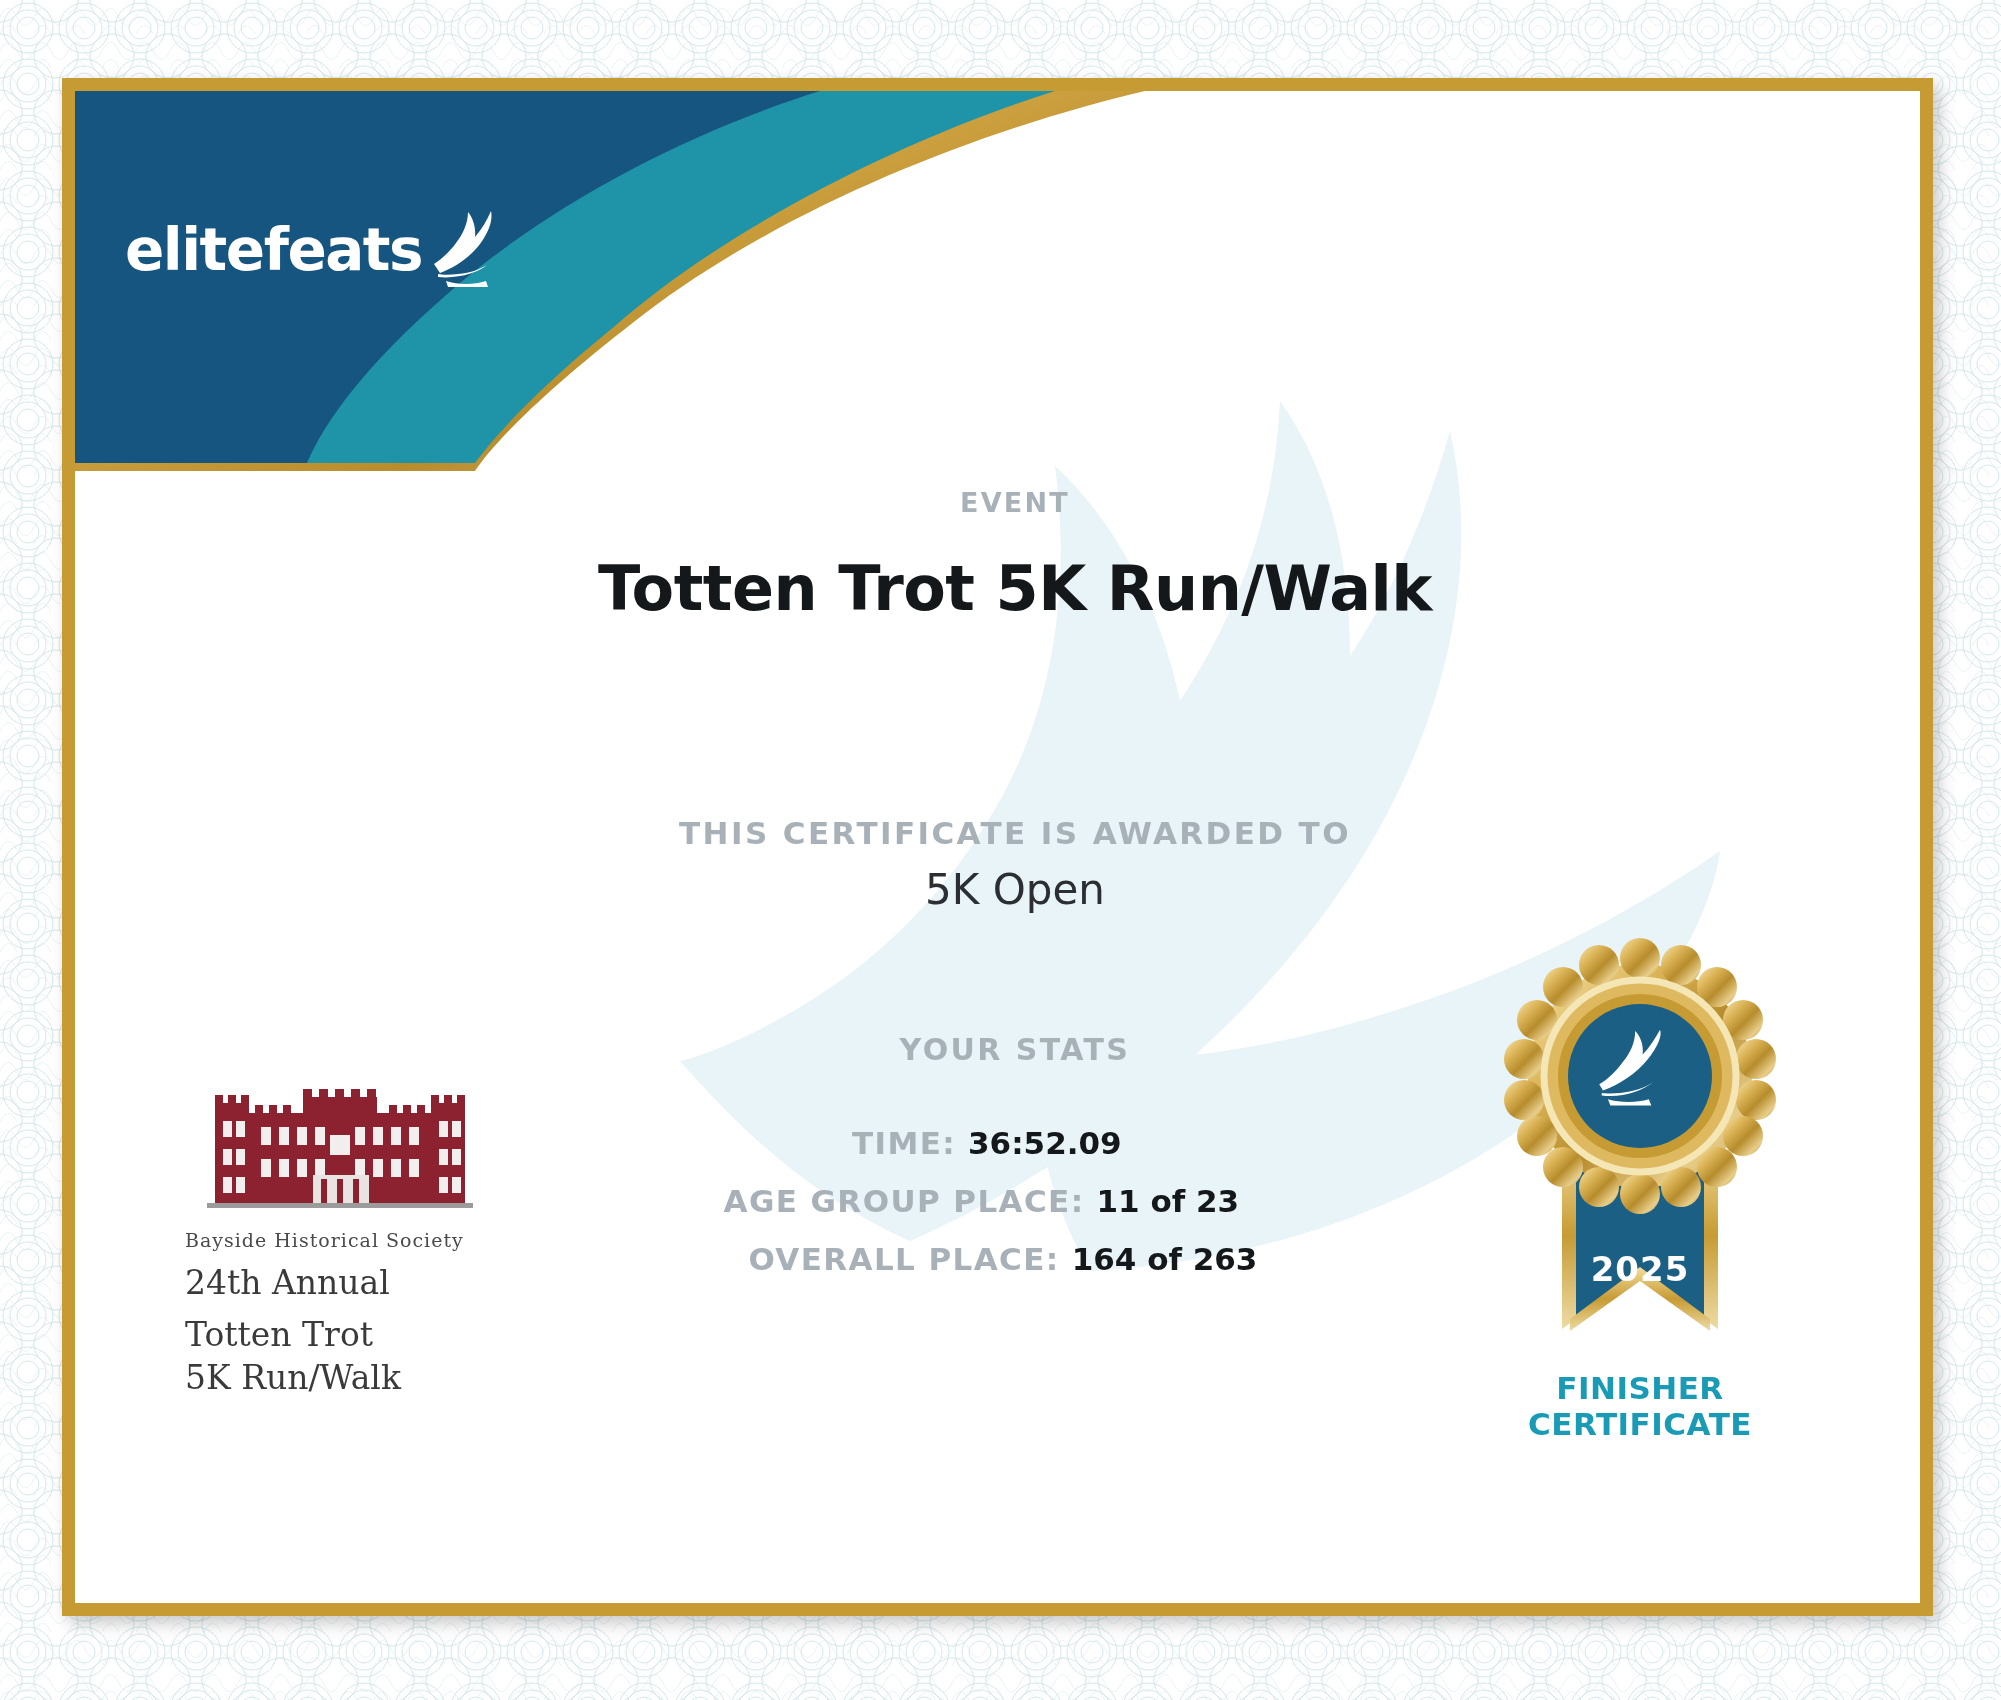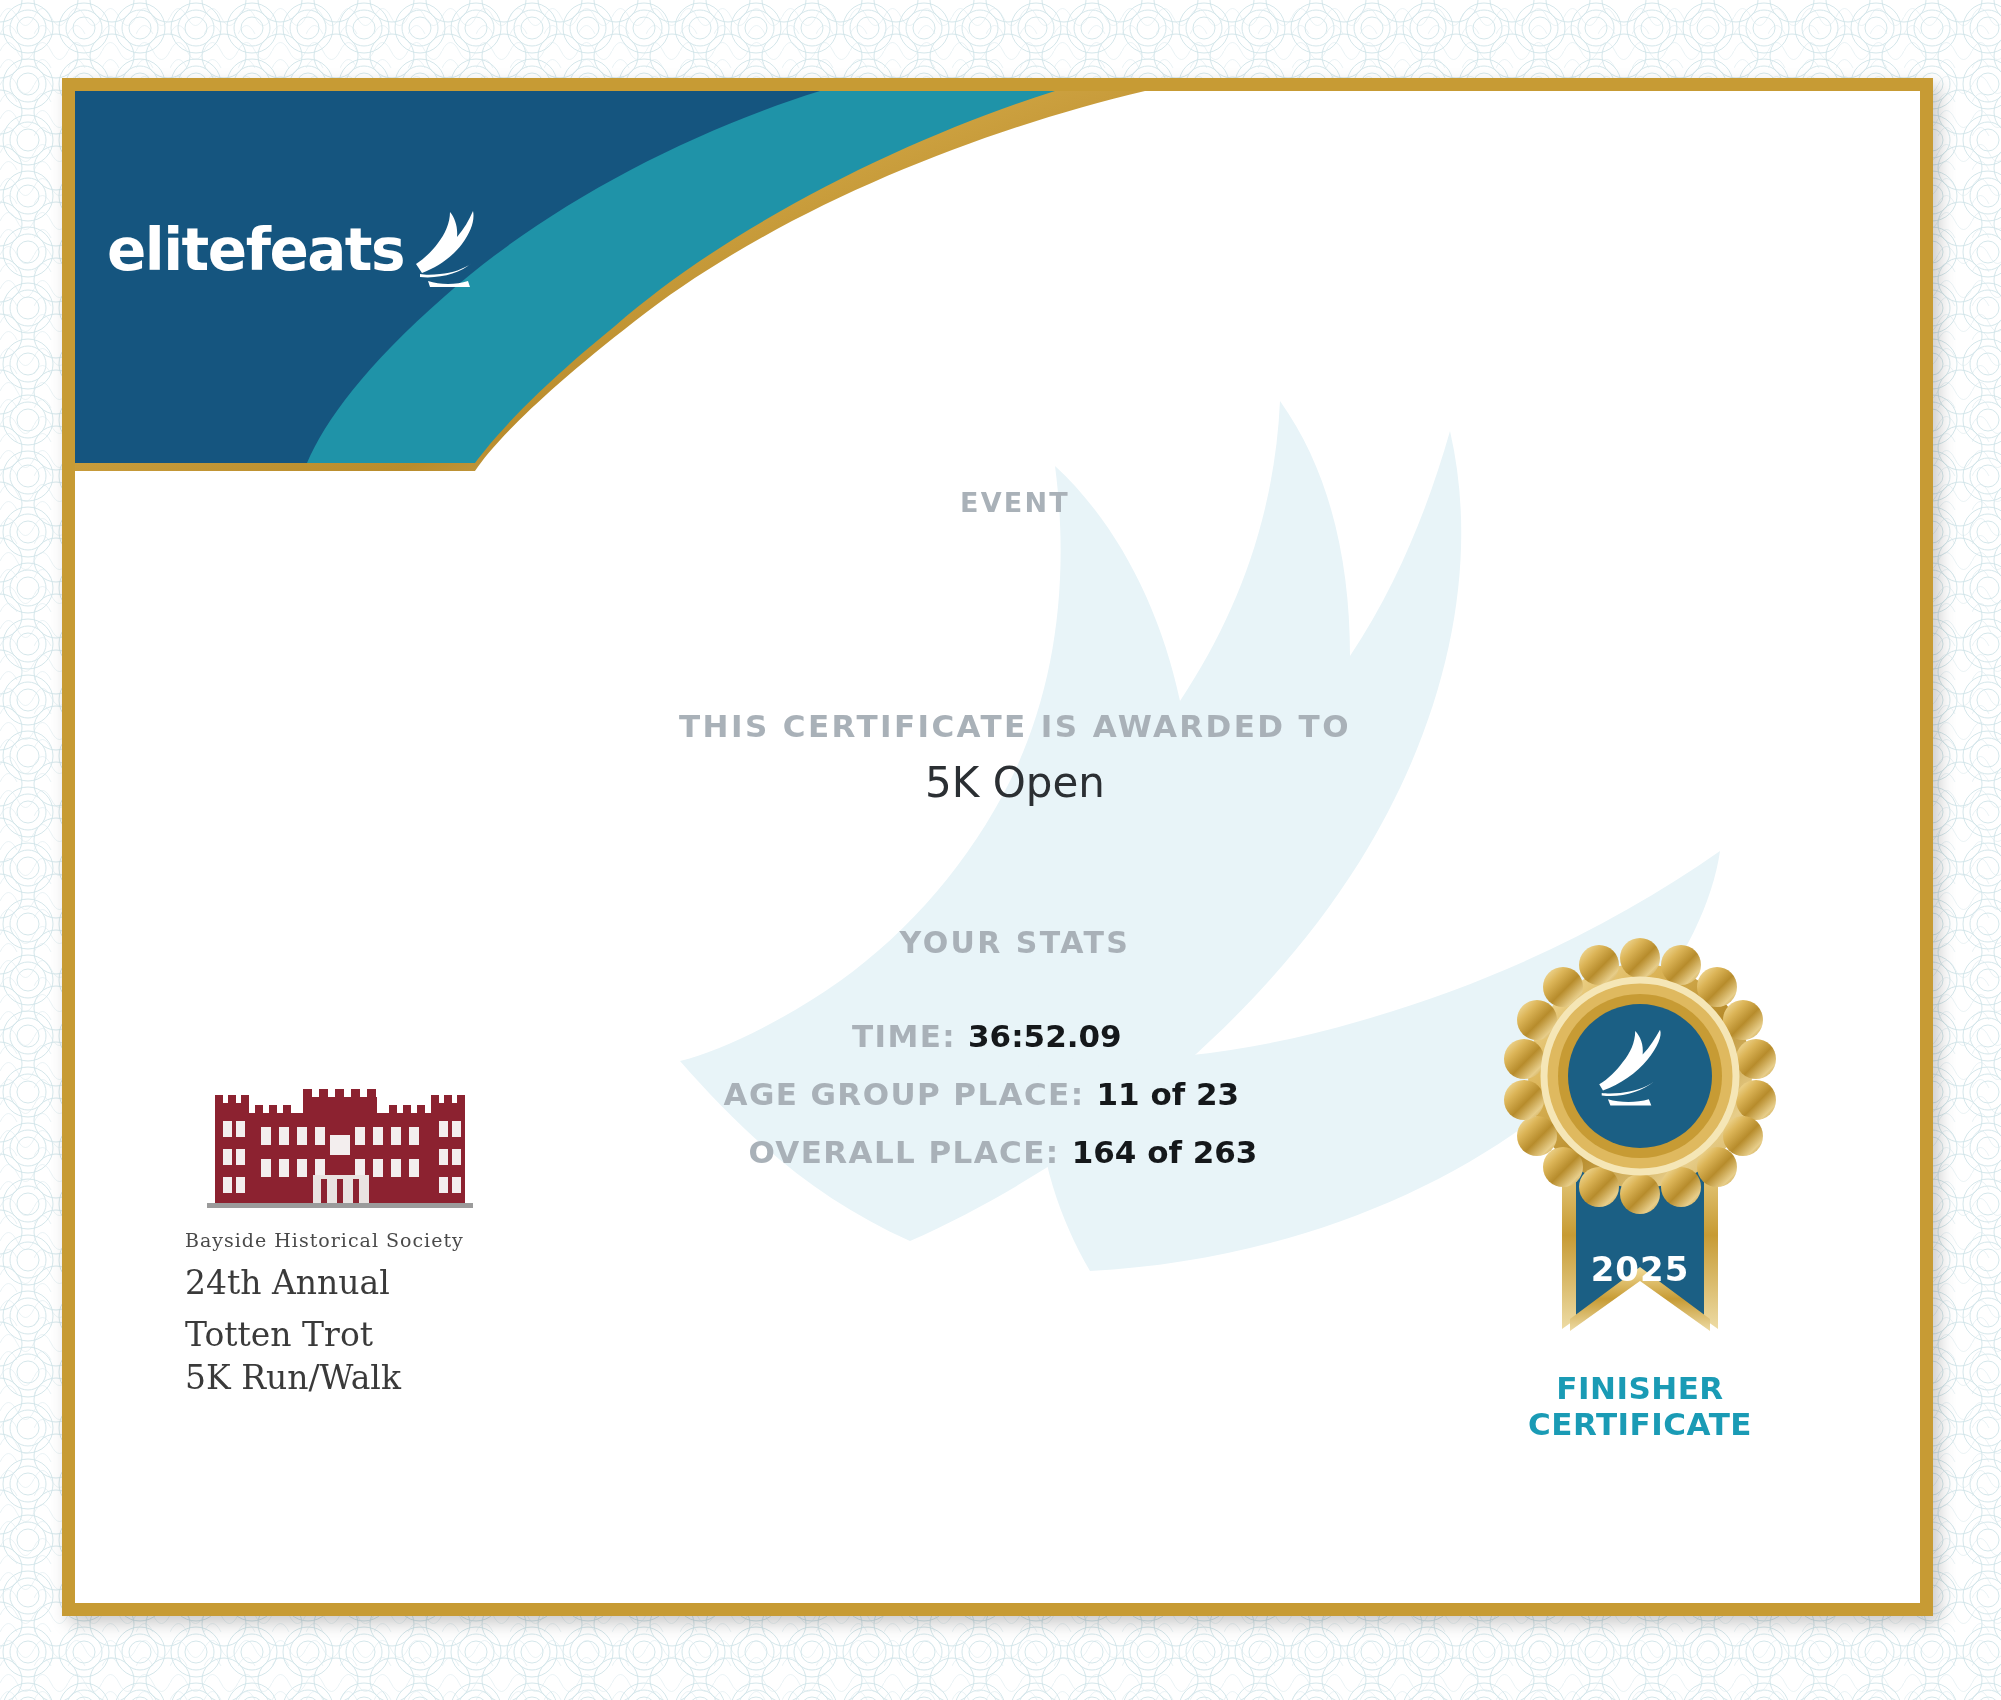--- a/index.html
+++ b/index.html
@@ -59,21 +59,21 @@
     position: absolute;
     left: 0;
     top: 0;
     width: 1200px;
     height: 380px;
     pointer-events: none;
   }
 
   .logo-wrap {
     position: absolute;
-    left: 32px;
+    left: 50px;
     top: 116px;
     display: flex;
     align-items: center;
     gap: 6px;
   }
   .logo-text {
     font-family: "DejaVu Sans", sans-serif;
     font-weight: bold;
     font-size: 58px;
     letter-spacing: -1.5px;
@@ -296,20 +296,21 @@
                      C 44 16 41 7 36 1 C 36 12 31 23 24 32 C 18 40 10 48 2 53 Z"></path>
             <path d="M6 66 C 26 68 46 62 58 52 C 50 58 38 62 26 63 C 18 64 11 64 6 63 Z"></path>
             <path d="M14 70 C 26 74 42 74 54 70 L 56 76 L 16 76 Z"></path>
           </g>
         </svg>
       </div>
     </div>
 
     <div class="content">
       <div class="label">EVENT</div>
+      <div class="event-name">Totten Trot 5K Run/Walk</div>
 
       <div class="awarded-label">THIS CERTIFICATE IS AWARDED TO</div>
       <div class="division">5K Open</div>
 
       <div class="stats-label">YOUR STATS</div>
 
       <div class="stats">
         <div class="stat-row">
           <span class="stat-key">TIME:</span>
           <span class="stat-val">36:52.09</span>

